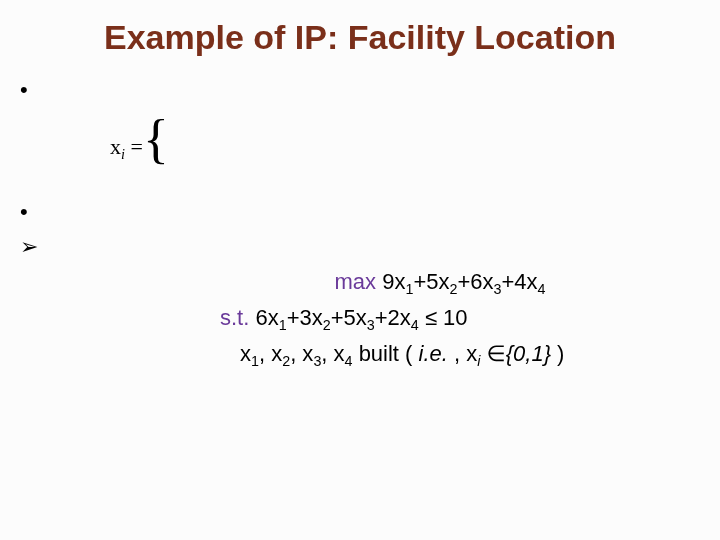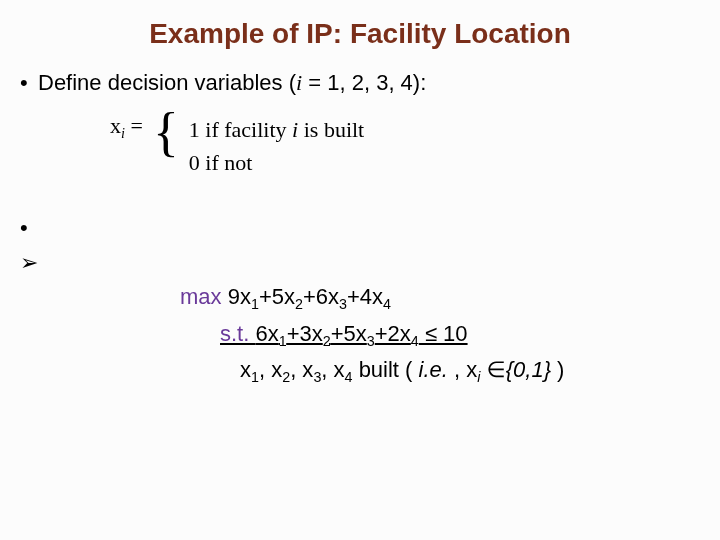--- a/index.html
+++ b/index.html
@@ -11,90 +11,80 @@
     font-family: Arial, Helvetica, sans-serif;
     color: #000;
     overflow: hidden;
   }
   .slide {
     padding: 10px 20px 20px 20px;
   }
   .title {
     font-family: "Comic Sans MS", "Comic Sans", cursive, sans-serif;
     font-weight: bold;
-    font-size: 28px;
+    font-size: 34px;
     color: #7a2f1a;
     text-align: center;
     margin: 8px 0 18px 0;
   }
   .row {
     font-size: 22px;
     line-height: 1.4;
     margin: 4px 0;
   }
   .bullet {
     display: flex;
   }
   .bullet .dot {
     width: 18px;
     flex: 0 0 18px;
   }
   .indent1 { padding-left: 120px; }
-  .indent2 { padding-left: 160px; }
-  .indent3 { padding-left: 200px; text-decoration: underline; }
+  .indent2 { padding-left: 160px; text-align: center; }
+  .indent3 { padding-left: 200px; }
   .indent4 { padding-left: 220px; }
   .arrow {
     display: inline-block;
     width: 18px;
   }
   sub { font-size: 0.65em; vertical-align: sub; }
   .ital { font-style: italic; }
   .serif { font-family: "Times New Roman", Times, serif; }
   .purple { color: #6a3a9a; }
   .eqwrap {
     margin: 14px 0 20px 90px;
     font-family: "Times New Roman", Times, serif;
     font-size: 22px;
     display: flex;
-    align-items: flex-start;
-    gap: 10px;
+    align-items: flex-end;
   }
   .brace {
     font-size: 54px;
     line-height: 0.8;
     position: relative;
     top: -2px;
   }
   .cases div { line-height: 1.5; }
   .gap { height: 10px; }
 </style>
 </head>
 <body>
 
 <div class="slide">
   <div class="title">Example of IP: Facility Location</div>
 
   <div class="row bullet">
     <span class="dot">•</span>
-    <span>
-      <span>Define decision variables (</span><span class="ital serif">i</span><span> = 1, 2, 3, 4):</span>
-    </span>
   </div>
 
   <div class="eqwrap">
     <span>
       <span>x</span><sub class="ital">i</sub><span> = </span>
     </span>
     <span class="brace">{</span>
-    <span class="cases">
-      <div>
-        <span>1   if facility </span><span class="ital">i</span><span> is built</span>
-      </div>
-      <div>0   if not</div>
-    </span>
   </div>
 
   <div class="gap"></div>
 
   <div class="row bullet">
     <span class="dot">•</span>
   </div>
 
 
   <div class="row bullet">

